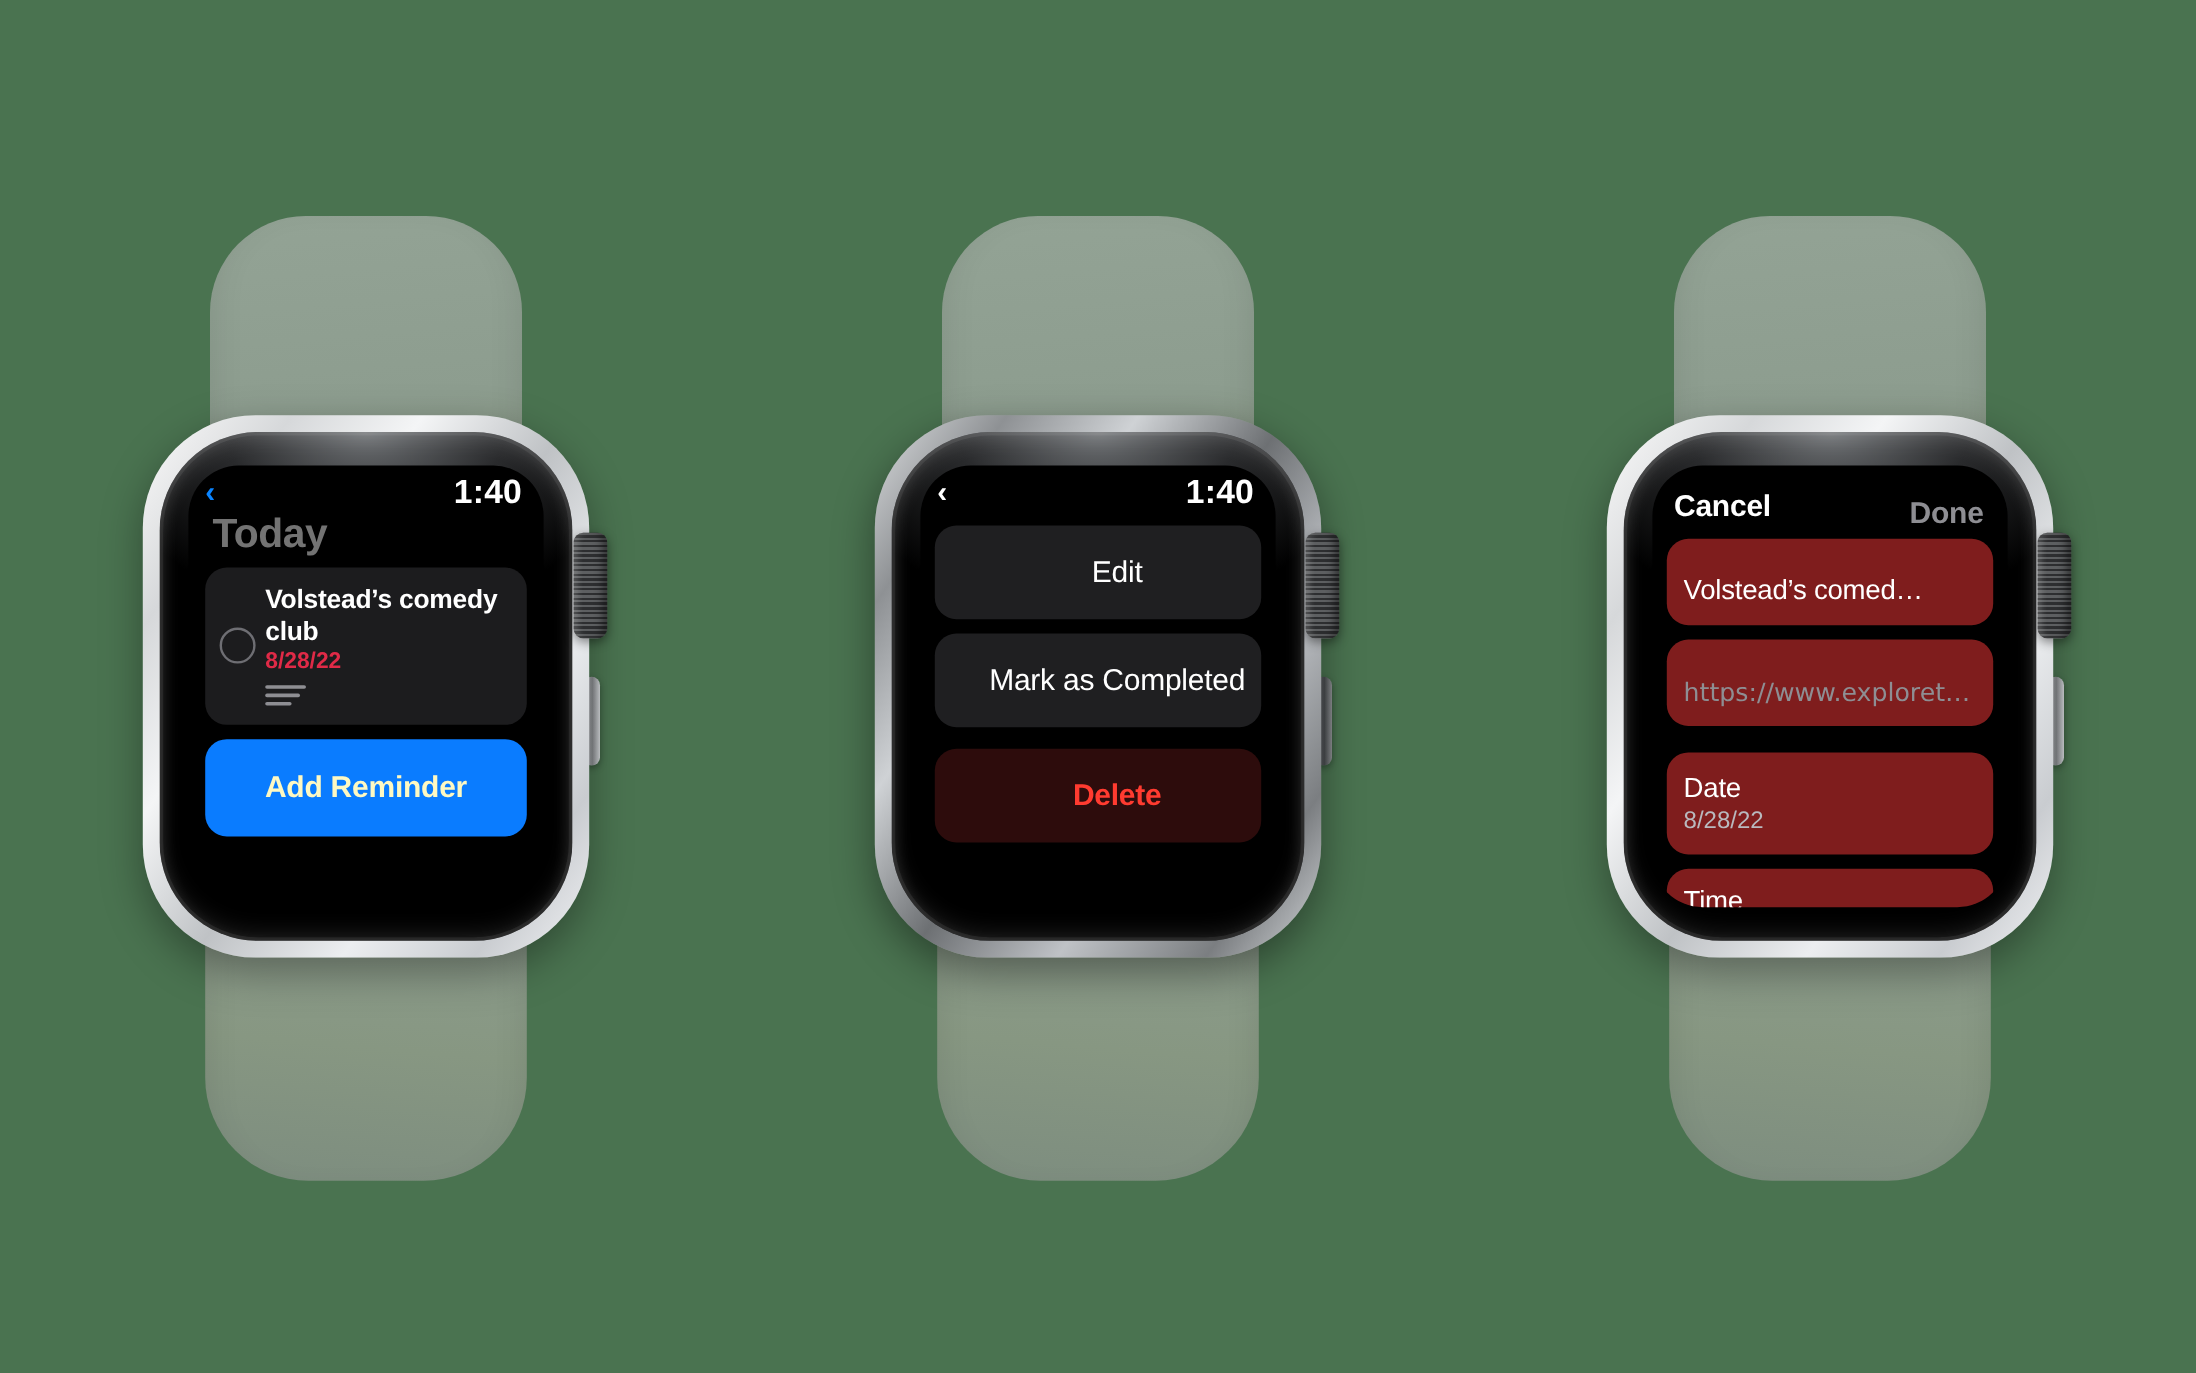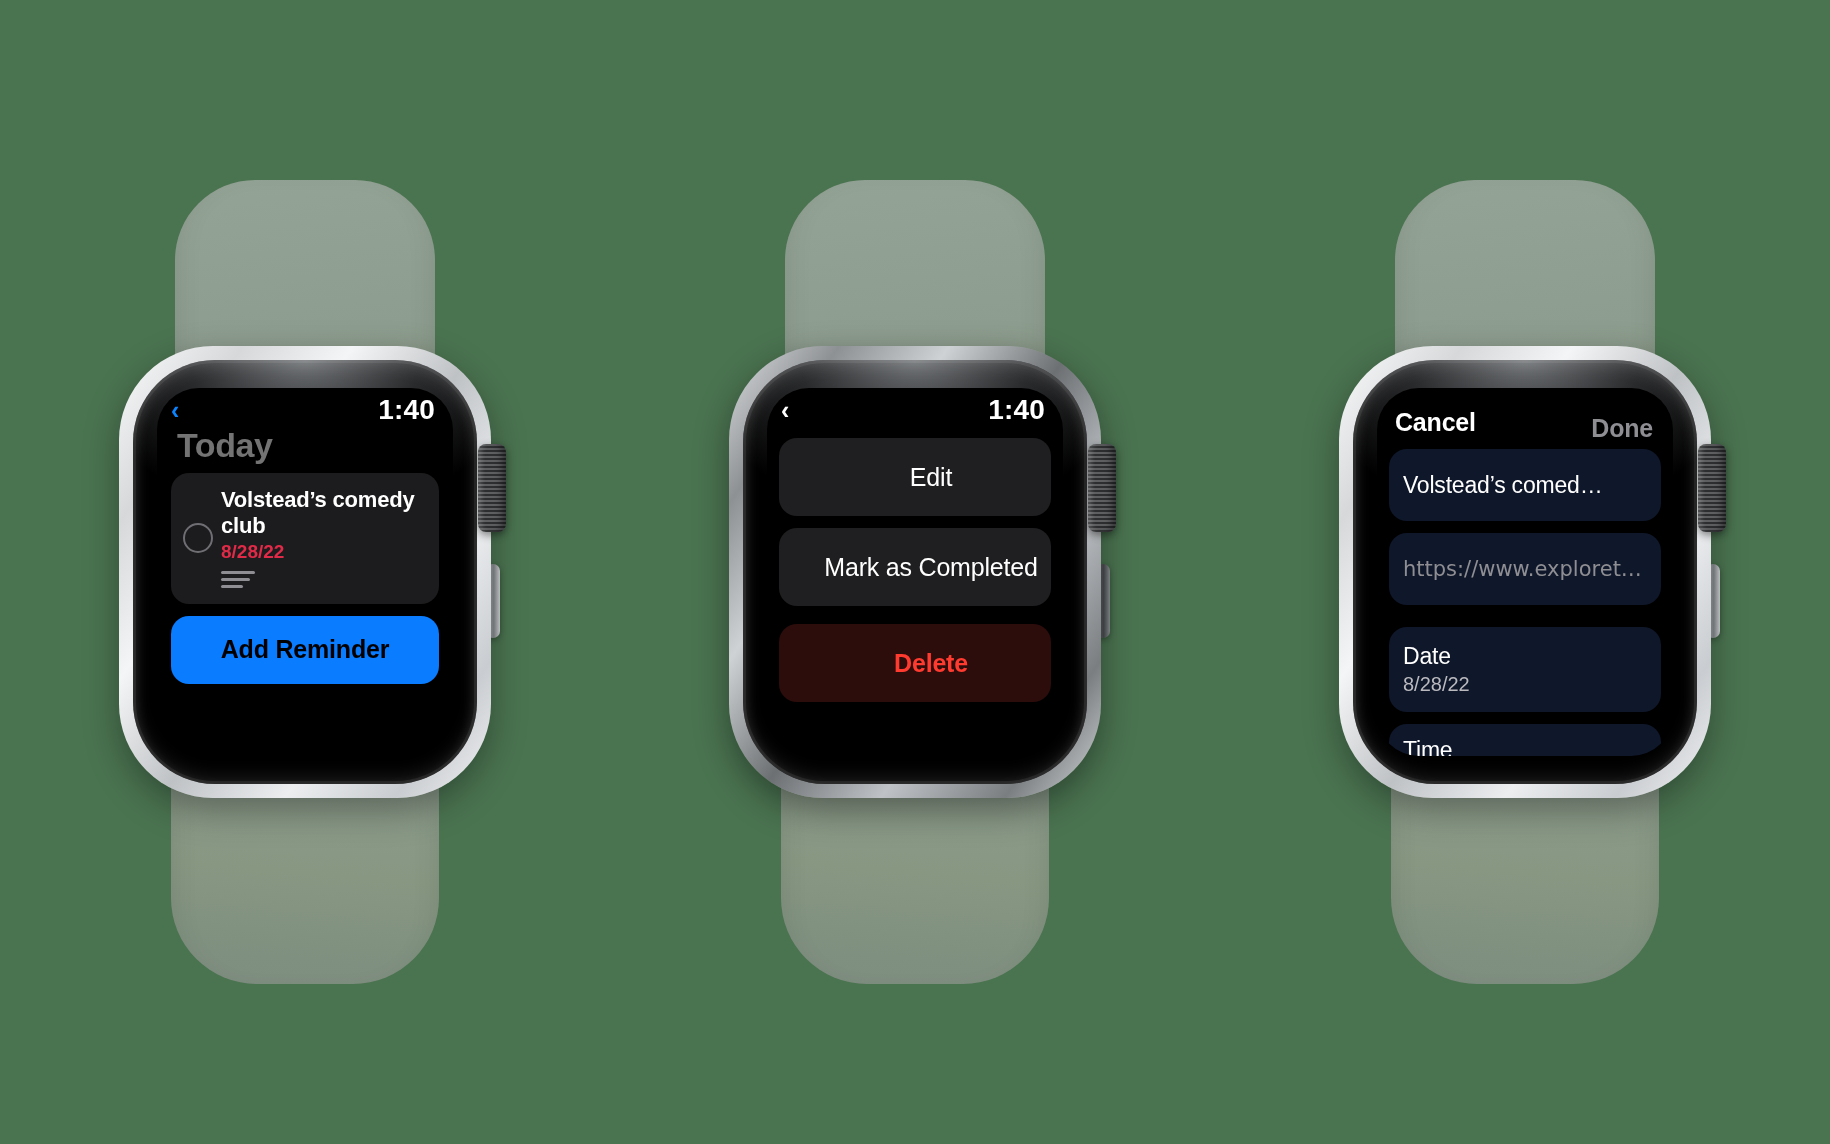--- a/index.html
+++ b/index.html
@@ -238,27 +238,27 @@
     border-radius: 2px;
     margin-bottom: 4px;
   }
   .notes-glyph span:nth-child(2) { width: 84%; }
   .notes-glyph span:nth-child(3) { width: 66%; }
 
   .add-btn {
     margin: 12px 14px 0 14px;
     background: #0a7cff;
     border-radius: 18px;
-    height: 68px;
+    height: 81px;
     display: flex;
     align-items: center;
     justify-content: center;
     font-size: 25px;
     font-weight: 700;
-    color: #000000;
+    color: #fef9c3;
     letter-spacing: -0.2px;
   }
 
   
   .menu-area { padding: 12px 12px 0 12px; }
   .menu-item {
     background: #1f1f21;
     border-radius: 18px;
     height: 78px;
     display: flex;
@@ -293,28 +293,28 @@
   }
   .hdr-done {
     font-size: 25px;
     font-weight: 700;
     color: #8e8e93;
     letter-spacing: -0.2px;
     margin-top: 12px;
   }
   .form-area { padding: 0 12px; }
   .field {
-    background: #0f172a;
+    background: #7f1d1d;
     border-radius: 18px;
     padding: 16px 14px;
     margin-bottom: 12px;
     min-height: 72px;
     display: flex;
     flex-direction: column;
-    justify-content: center;
+    justify-content: flex-end;
   }
   .field-value {
     font-size: 23px;
     font-weight: 500;
     color: #fff;
     white-space: nowrap;
     overflow: hidden;
     letter-spacing: -0.2px;
   }
   .field.url { margin-bottom: 22px; }

